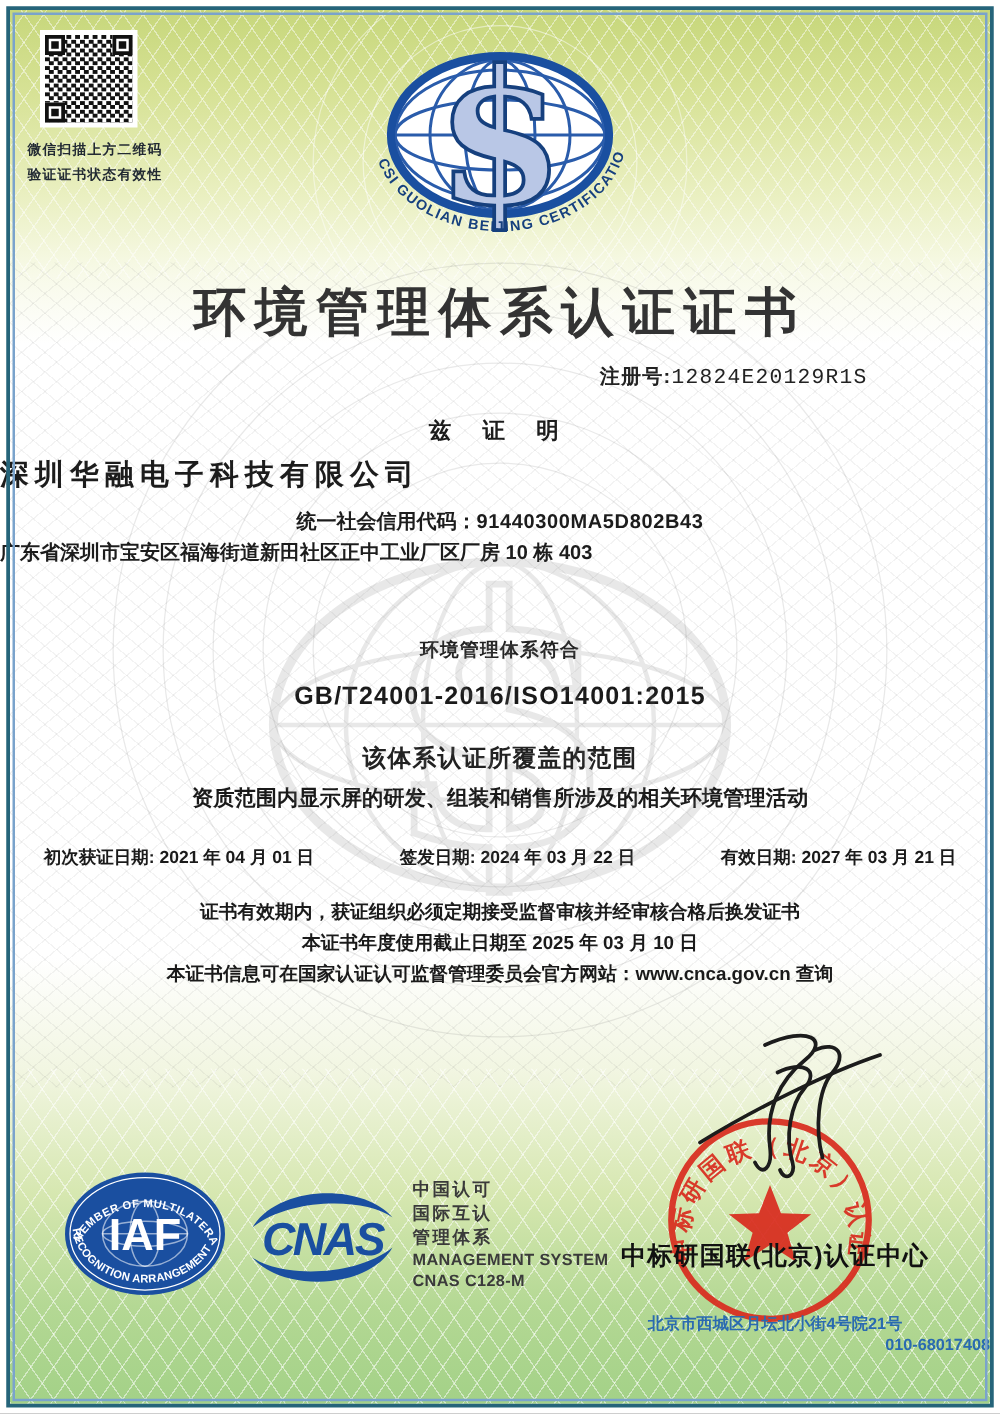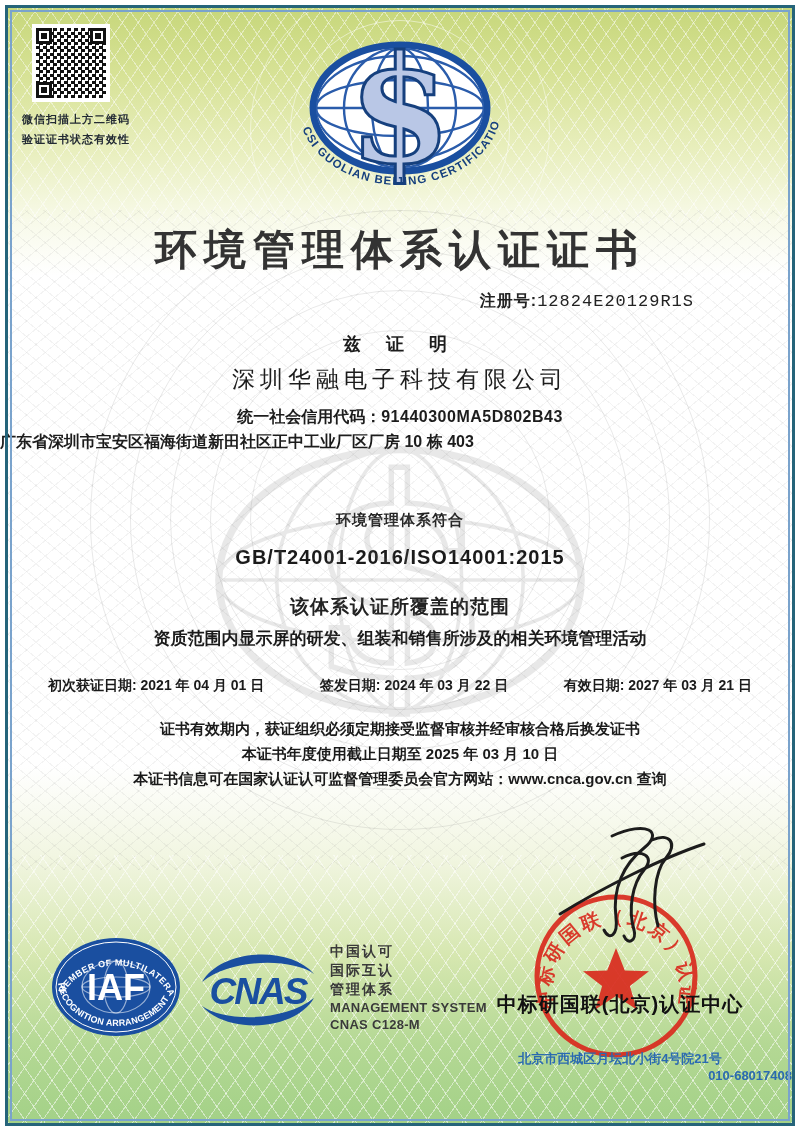--- a/index.html
+++ b/index.html
@@ -59,34 +59,34 @@
 
   .title {
     position:absolute; left:0; right:0; top:222px; text-align:center;
     font-size:42px; font-weight:bold; color:#333; letter-spacing:7px;
   }
   .regline { position:absolute; top:291px; right:106px; font-size:16px; color:#222; }
   .regline .lbl { font-weight:bold; letter-spacing:1px; }
   .regline .num { font-family:Liberation Mono, monospace; font-size:17px; letter-spacing:1px; }
 
   .certify { position:absolute; left:0; right:0; top:332px; text-align:center; font-size:18px; font-weight:bold; color:#1c1c1c; letter-spacing:10px; }
-  .company { position:absolute; left:0; right:0; top:364px; text-align:center; font-size:23px; font-weight:normal; color:#1c1c1c; letter-spacing:5px; }
+  .company { position:absolute; left:0; right:0; top:364px; text-align:left; font-size:23px; font-weight:bold; color:#1c1c1c; letter-spacing:5px; }
   .creditline { position:absolute; left:0; right:0; top:407px; text-align:center; font-size:16px; color:#1c1c1c; }
   .creditline .lbl { font-weight:bold; }
   .creditline .code { font-weight:bold; letter-spacing:.5px; }
   .addrline { position:absolute; left:0; right:0; top:432px; font-size:16px; font-weight:bold; color:#1c1c1c; }
 
   .watermark { position:absolute; left:205px; top:435px; width:390px; height:290px; opacity:.16; z-index:1; }
 
   .sysline  { position:absolute; left:0; right:0; top:511px; text-align:center; font-size:15px; font-weight:bold; color:#222; letter-spacing:1px; }
   .stdline  { position:absolute; left:0; right:0; top:546px; text-align:center; font-size:20px; font-weight:bold; color:#1a1a1a; letter-spacing:1px; }
   .scopelbl { position:absolute; left:0; right:0; top:594px; text-align:center; font-size:19px; font-weight:bold; color:#222; letter-spacing:1px; }
   .scopetxt { position:absolute; left:0; right:0; top:627px; text-align:center; font-size:17px; font-weight:bold; color:#1a1a1a; }
 
-  .dates { position:absolute; left:0; right:0; top:677px; display:flex; justify-content:space-between; padding:0 48px; font-size:14px; font-weight:bold; color:#1a1a1a; }
+  .dates { position:absolute; left:0; right:0; top:677px; display:flex; justify-content:space-between; padding:0 35px; font-size:14px; font-weight:bold; color:#1a1a1a; }
   .notes { position:absolute; left:0; right:0; text-align:center; font-size:15px; font-weight:bold; color:#1a1a1a; }
   .n0 { top:720px; } .n1 { top:745px; } .n2 { top:770px; }
 
   .iaf { position:absolute; left:50px; top:936px; width:132px; height:102px; }
   .cnas { position:absolute; left:194px; top:946px; width:128px; height:88px; }
   .cnas-info { position:absolute; left:330px; top:942px; color:#3a3a3a; }
   .cnas-info .zh { font-size:14px; font-weight:bold; line-height:19px; letter-spacing:2px; }
   .cnas-info .en { font-size:13px; font-weight:bold; line-height:17px; letter-spacing:.3px; }
 
   .seal { position:absolute; left:528px; top:886px; width:176px; height:176px; z-index:3; opacity:.92; }

